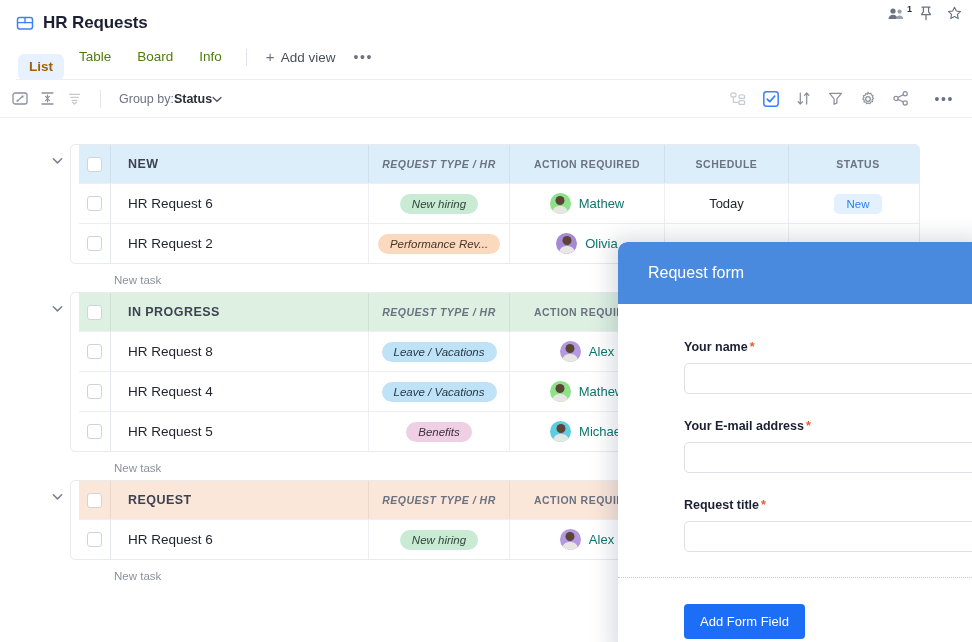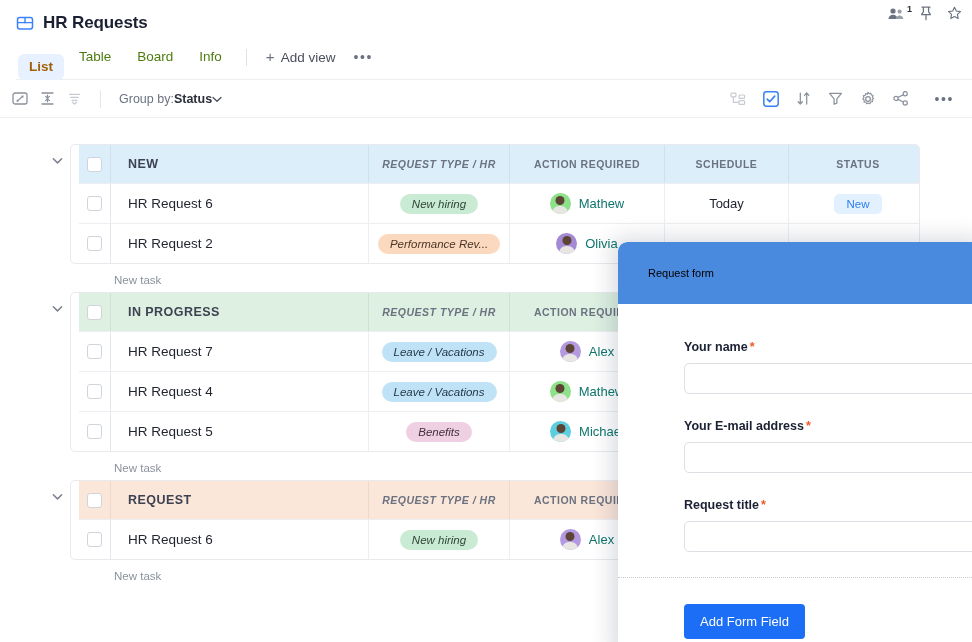--- a/index.html
+++ b/index.html
@@ -87,21 +87,21 @@
   .badge-new { font-size: 11.5px; color: #2f80ed; background: #e3f0fd; padding: 4px 12px; border-radius: 5px; }
 
   
   .panel {
     position: absolute; left: 618px; top: 242px; width: 370px; height: 420px;
     background: #fff; border-radius: 9px 0 0 0;
     box-shadow: -6px -4px 22px rgba(20,30,60,.16);
     overflow: hidden;
   }
   .panel-head { background: #4a8ade; height: 62px; display: flex; align-items: center; padding-left: 30px; border-radius: 9px 0 0 0; }
-  .panel-title { color: #000000; font-size: 11px; }
+  .panel-title { color: #ffffff; font-size: 16px; }
   .panel-body { padding: 36px 0 0 66px; }
   .fld { margin-bottom: 25px; }
   .flabel { font-size: 12.5px; font-weight: bold; color: #1b2033; margin-bottom: 9px; }
   .req { color: #f05a28; margin-left: 2px; }
   .finput { width: 320px; height: 31px; border: 1px solid #dcdfe4; border-radius: 5px; background: #fff; }
   .divider { border-top: 1px dotted #c9ccd2; margin: 8px 0 0 -66px; width: 436px; }
   .addbtn { margin-top: 26px; background: #1b6ef5; color: #fff; font-size: 13px; border: none; border-radius: 4px; padding: 10px 16px; }
 </style>
 </head>
 <body>
@@ -339,21 +339,21 @@
               </div>
               <div class="c-status">
                 <span class="colhdr">STATUS</span>
               </div>
             </div>
             <div class="row body-row">
               <div class="c-check">
                 <span class="cb"></span>
               </div>
               <div class="c-name">
-                <span class="task-name">HR Request 7</span>
+                <span class="task-name">HR Request 8</span>
               </div>
               <div class="c-type">
                 <span class="tag blue">Leave / Vacations</span>
               </div>
               <div class="c-action">
                 <span class="person">
                   <span class="av" style="background:#b39ae0">
                     <span class="body"></span>
                     <span class="head"></span>
                   </span>

